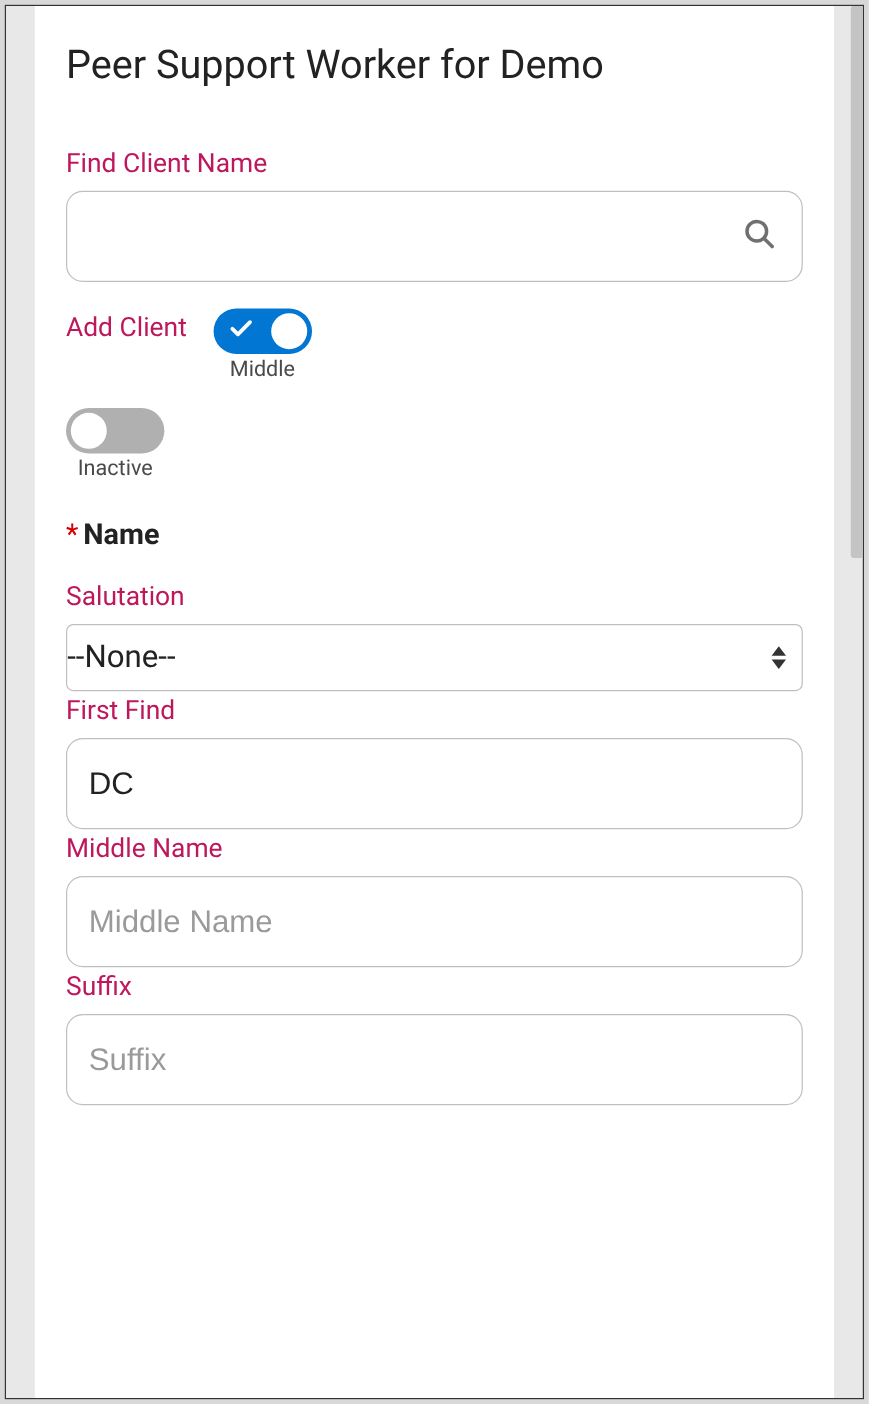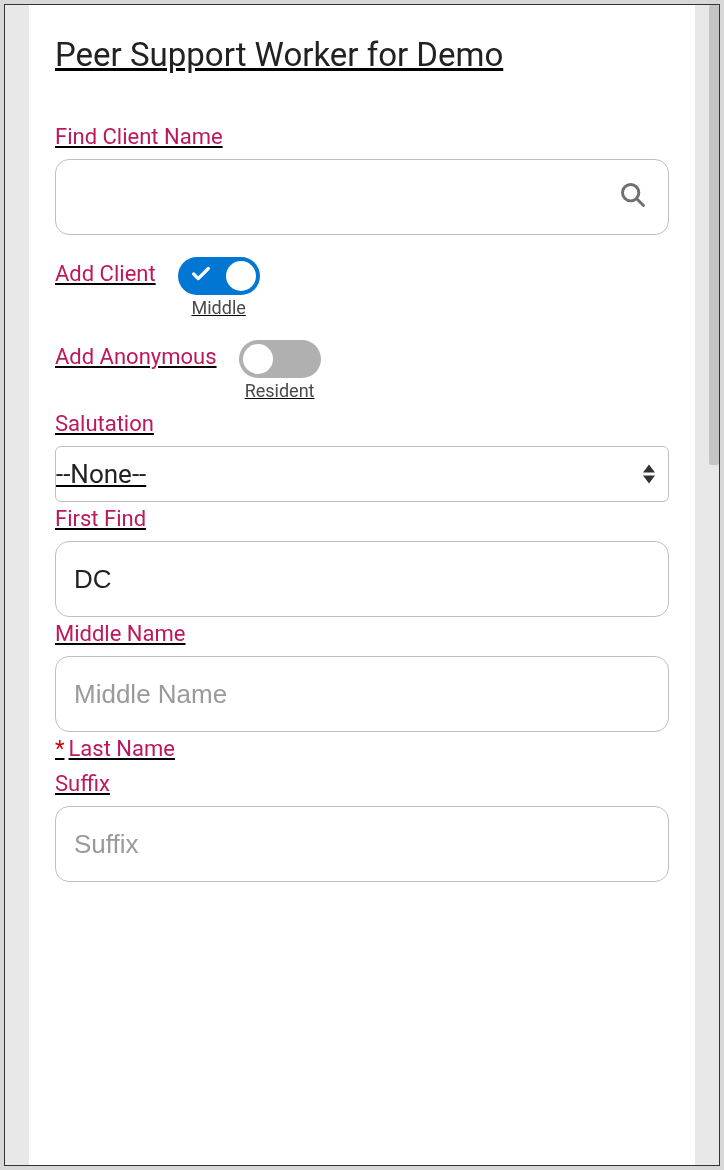--- a/index.html
+++ b/index.html
@@ -12,21 +12,20 @@
     position: relative;
   }
   .outer-frame {
     background: #e8e8e8;
     border: 1px solid #333;
     width: 100%;
     height: 100%;
     padding: 0 24px 0 24px;
     position: relative;
     overflow: hidden;
-    text-decoration: underline;
   }
   .panel {
     background: #fff;
     width: 100%;
     height: 100%;
     padding: 30px 26px 0 26px;
     overflow: hidden;
   }
   .page-title {
     font-size: 33px;
@@ -192,29 +191,29 @@
               <polyline points="4 12 9 17 20 6"></polyline>
             </svg>
           </span>
           <span class="knob"></span>
         </div>
         <span class="toggle-status">Middle</span>
       </div>
     </div>
 
     <div class="toggle-row" style="margin-bottom:10px;">
-      <span class="field-label">Add Anonymous</span>
       <div class="toggle-col">
         <div class="toggle off">
           <span class="knob"></span>
         </div>
-        <span class="toggle-status">Resident</span>
+        <span class="toggle-status">Inactive</span>
       </div>
     </div>
 
+    <div class="section-label required">Name</div>
 
     <div class="form-field">
       <label class="field-label">Salutation</label>
       <div class="select-wrap">
         <div class="select-input" style="display:flex;align-items:center;">
           <span>--None--</span>
         </div>
         <span class="select-caret">
           <span class="caret-up"></span>
           <span class="caret-down"></span>
@@ -226,21 +225,20 @@
       <label class="field-label">First Find</label>
       <input type="text" class="text-input" value="DC" style="">
     </div>
 
     <div class="form-field">
       <label class="field-label">Middle Name</label>
       <input type="text" class="text-input" placeholder="Middle Name" style="">
     </div>
 
     <div class="form-field">
-      <label class="field-label required">Last Name</label>
     </div>
 
     <div class="form-field">
       <label class="field-label">Suffix</label>
       <input type="text" class="text-input" placeholder="Suffix" style="">
     </div>
 
   </div>
 </div>
 

